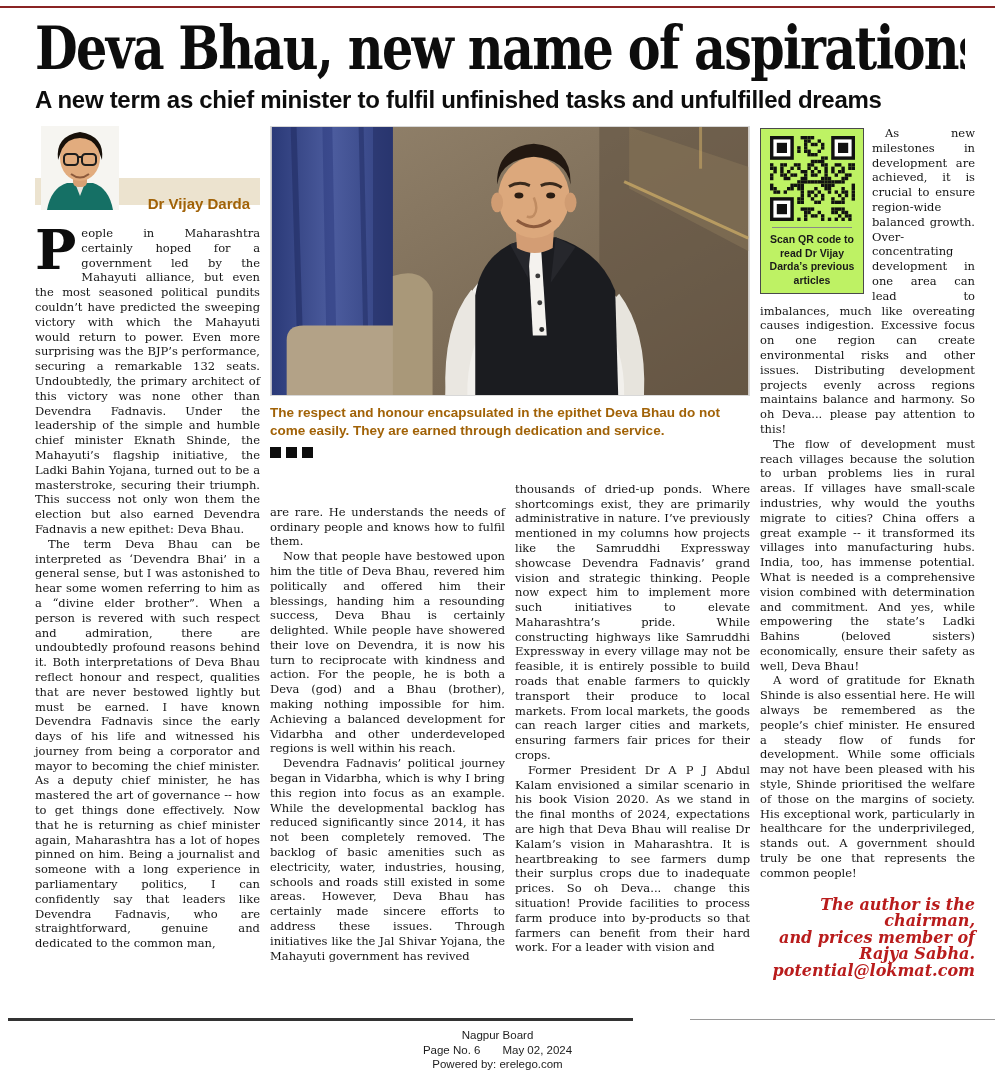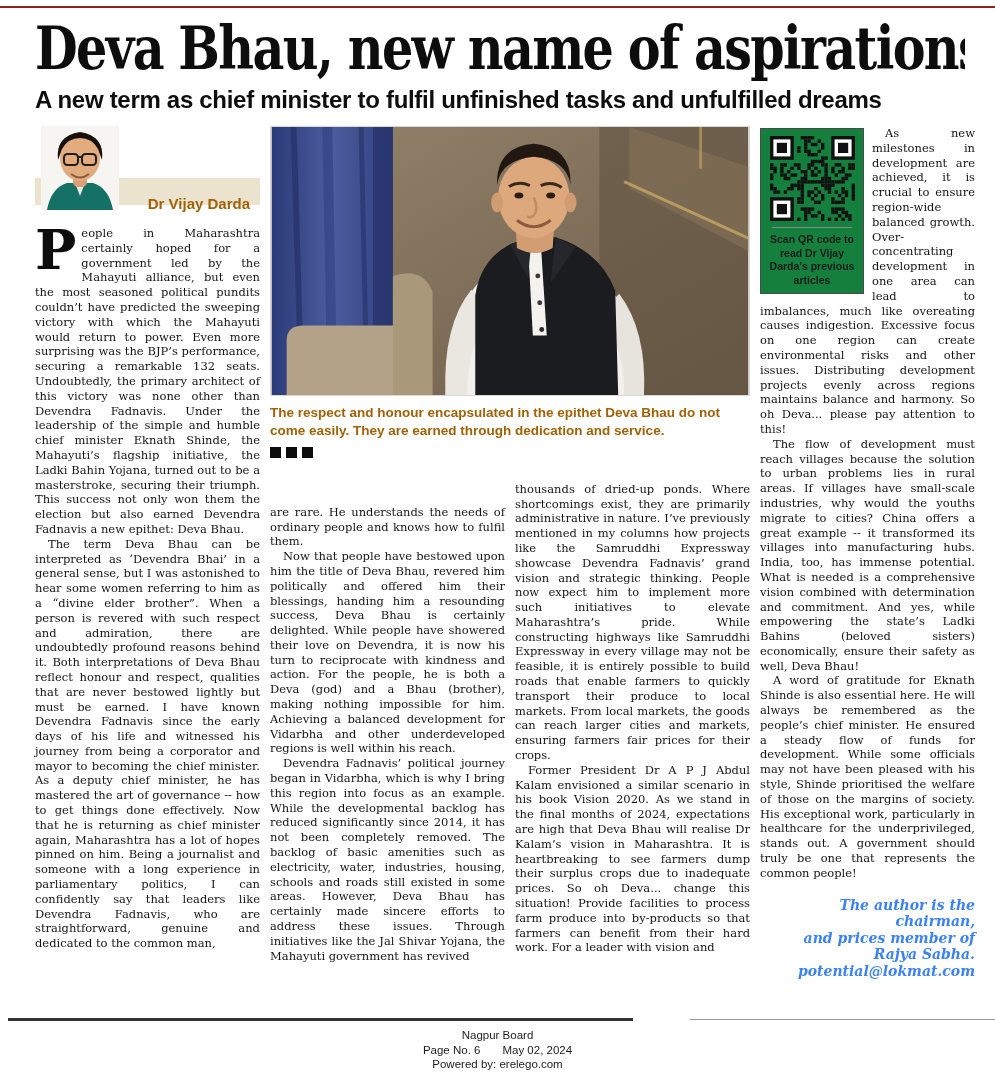--- a/index.html
+++ b/index.html
@@ -71,34 +71,34 @@
   .caption {
     margin-top:8px; font-family:"Liberation Sans", sans-serif; font-weight:bold;
     font-size:13.5px; line-height:18px; color:#a16207;
   }
   .squares { margin-top:7px; display:flex; gap:5px; }
   .squares i { width:11px; height:11px; background:#0d0d0d; display:inline-block; }
 
   
   .qr-box {
     float:left; width:104px; border:1.5px solid #4a4a4a; padding:7px 5px 6px;
-    margin:2px 8px 4px 0; text-align:center; background:#15803d;
+    margin:2px 8px 4px 0; text-align:center; background:#bef264;
   }
   .qr-code { display:flex; justify-content:center; }
   .qr-divider { border-top:1px solid #8a8a8a; margin:6px 6px 5px; }
   .qr-caption {
     font-family:"Liberation Sans", sans-serif; font-weight:bold;
     font-size:10.5px; line-height:13.5px; color:#1a1a1a;
   }
 
   
   .byline { margin-top:16px; text-align:right; }
   .byline div {
     font-family:"DejaVu Serif", serif; font-style:italic; font-weight:bold;
-    font-size:14px; line-height:16.5px; color:#3b82f6;
+    font-size:16px; line-height:16.5px; color:#b91c1c;
   }
 
   
   .footer-rule { position:absolute; left:0; right:0; top:1018px; height:4px; }
   .footer-rule .thick { position:absolute; left:8px; top:0; width:625px; height:3px; background:#333; }
   .footer-rule .thin  { position:absolute; left:690px; right:0; top:1px; height:1px; background:#9a9a9a; }
   .footer {
     position:absolute; left:0; right:0; top:1028px; text-align:center;
     font-family:"Liberation Sans", sans-serif; font-size:11.5px; line-height:14.5px; color:#1c1c1c;
   }

